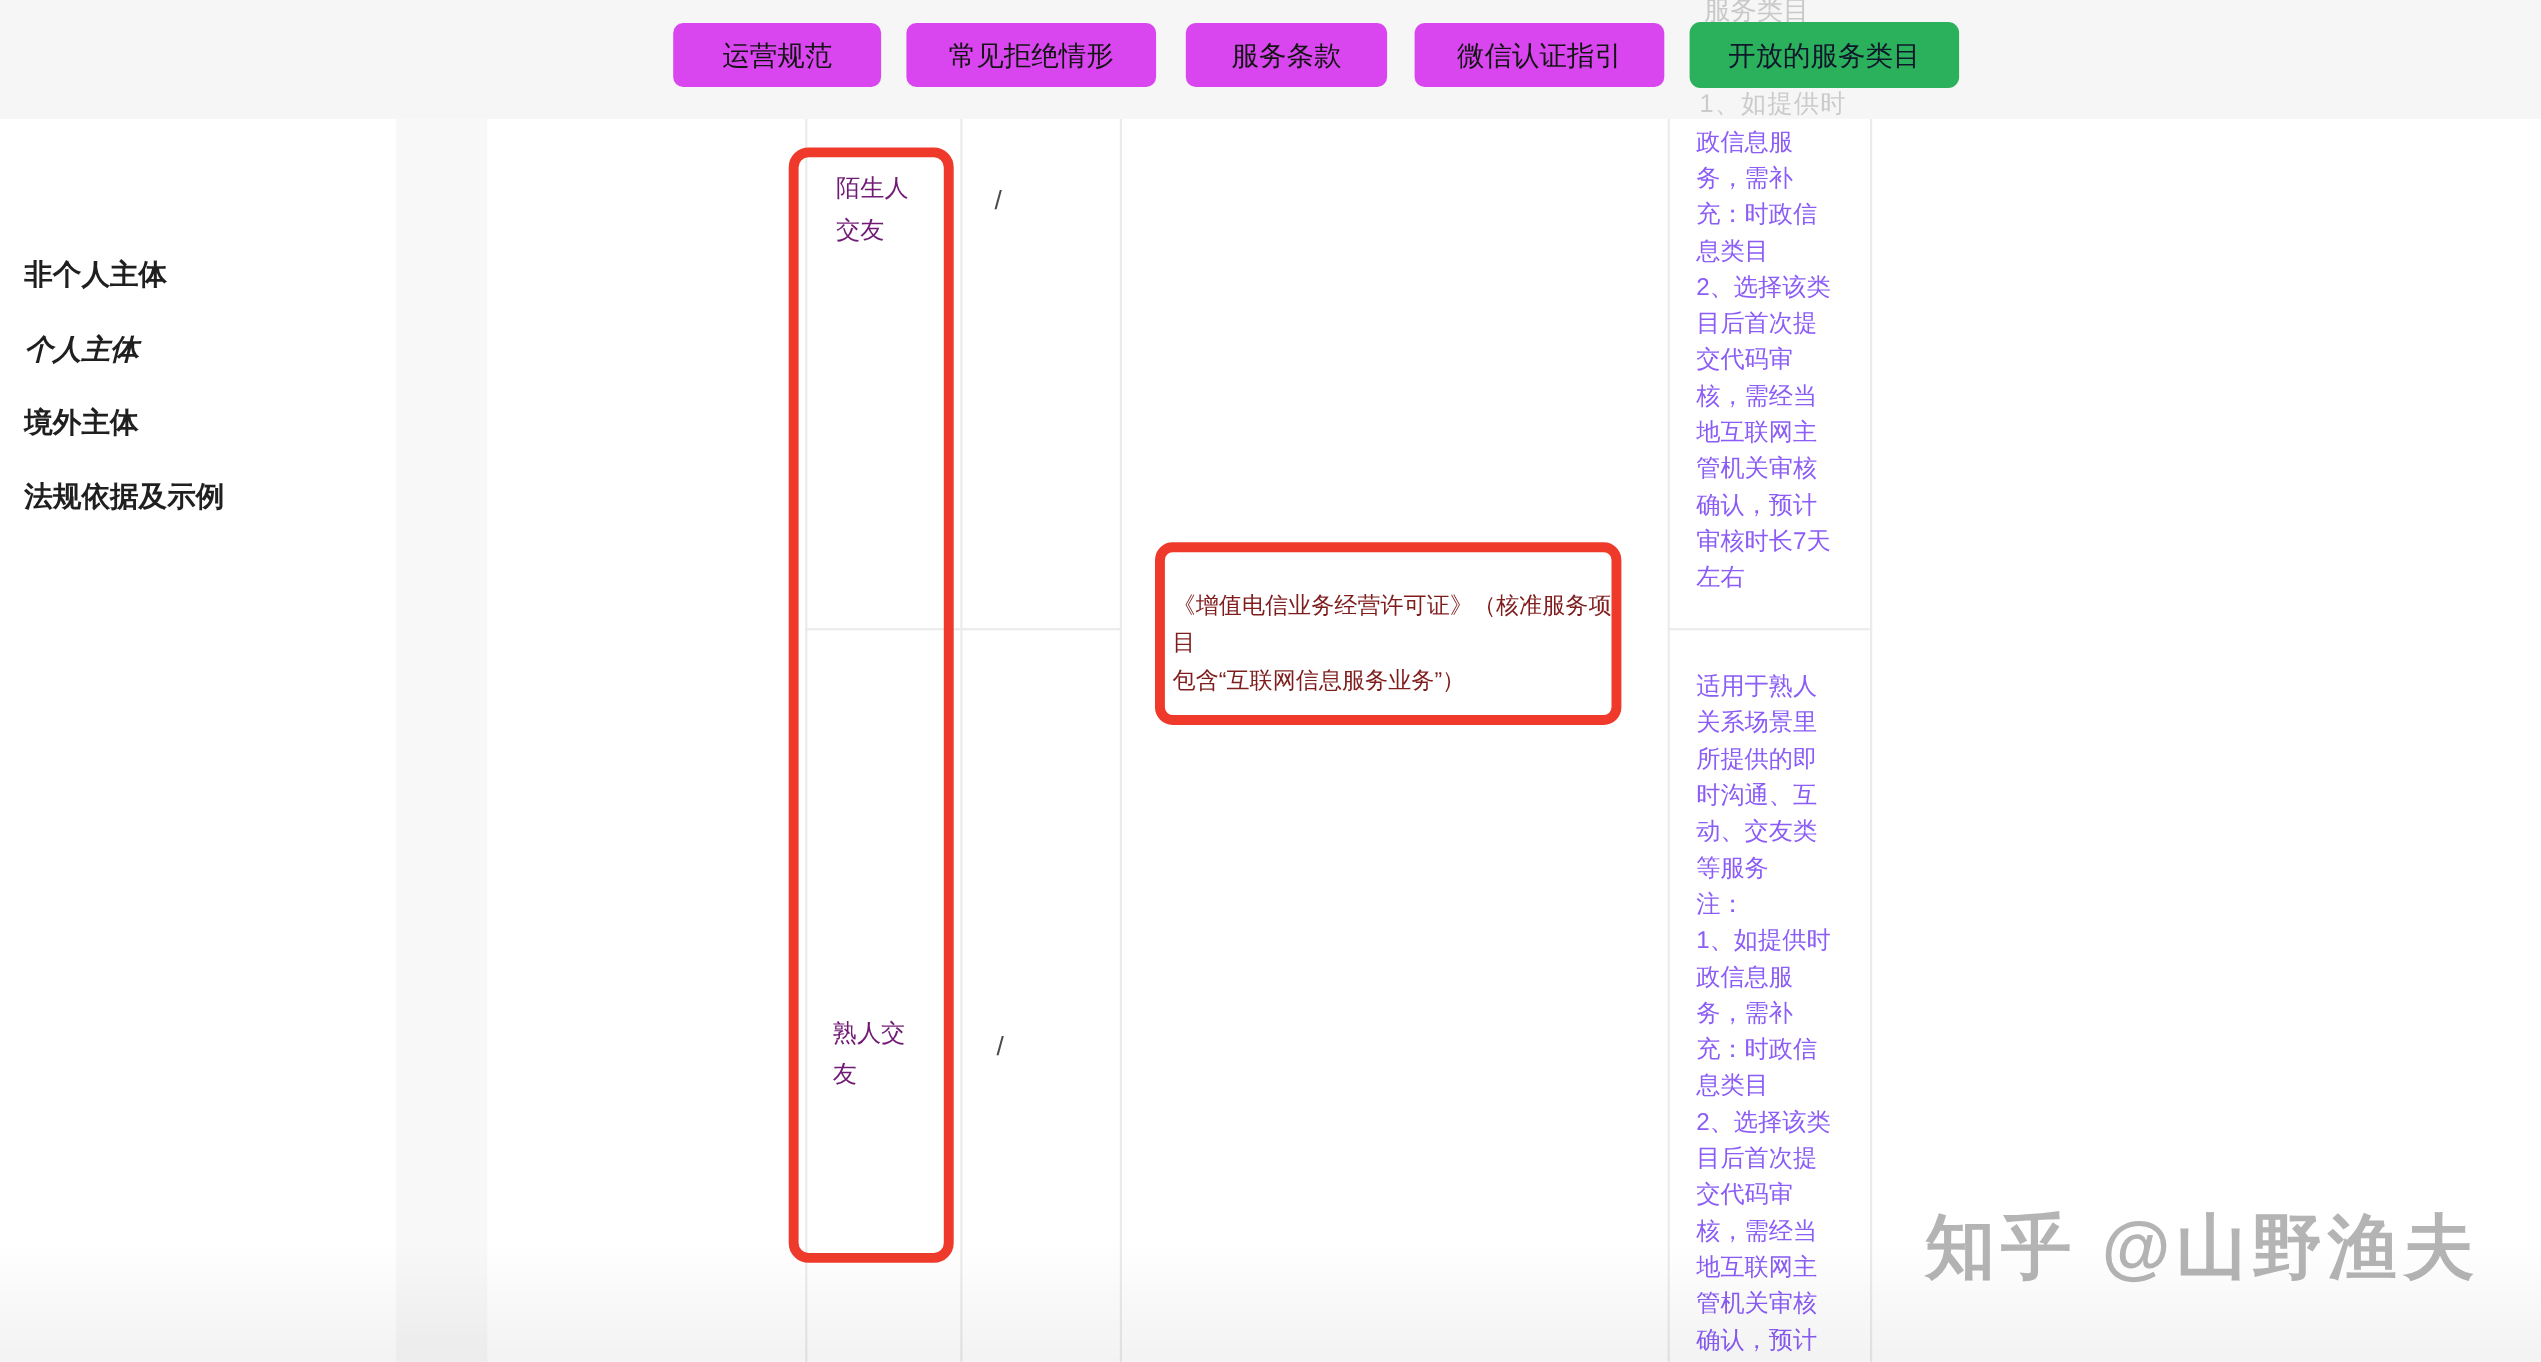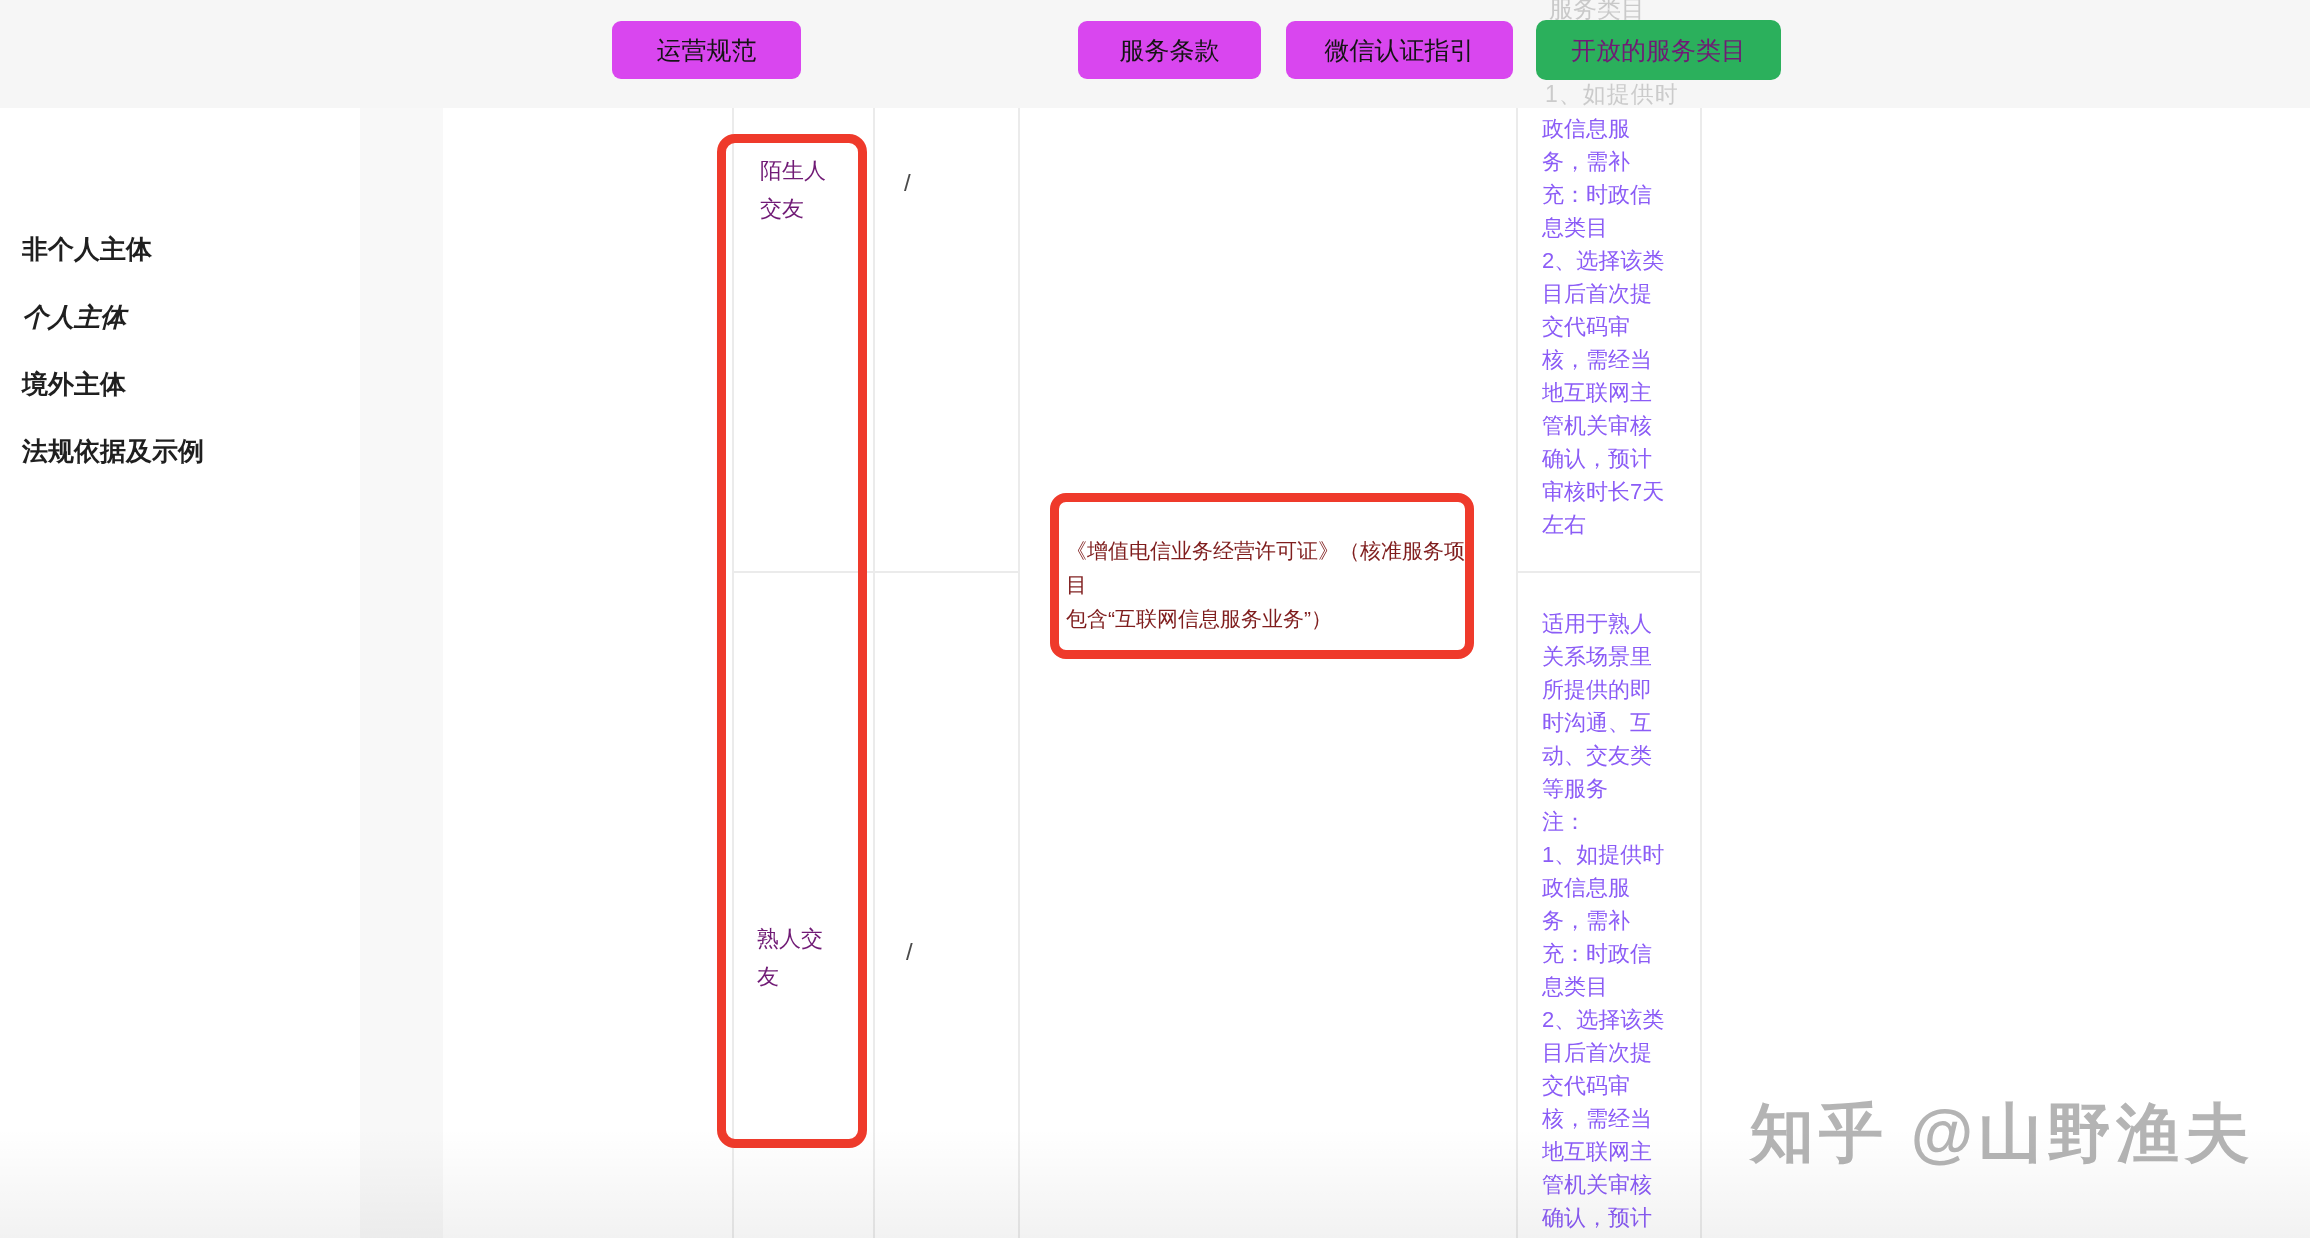--- a/index.html
+++ b/index.html
@@ -11,21 +11,21 @@
   
   #header{left:0;top:0;width:2310px;height:108px;background:#f6f6f6;z-index:10;}
   .nav-btn{position:absolute;top:21px;height:58px;background:#d946ef;border:none;
            border-radius:9px;font-size:25px;color:#141414;font-weight:500;
            display:flex;align-items:center;justify-content:center;cursor:pointer;
            font-family:inherit;z-index:2;}
   .b1{left:612px;width:189px;}
   .b2{left:824px;width:227px;}
   .b3{left:1078px;width:183px;}
   .b4{left:1286px;width:227px;}
-  .b5{left:1536px;top:20px;width:245px;height:60px;background:#2bb05c;color:#701a75;
+  .b5{left:1536px;top:20px;width:245px;height:60px;background:#2bb05c;color:#0f172a;
       border-radius:10px;font-weight:500;}
   .ghost-top{left:1549px;top:-7px;font-size:24px;color:#c9c9c9;z-index:1;}
   .ghost-bottom{left:1545px;top:79px;font-size:23px;color:#cbcbcb;z-index:1;letter-spacing:1px;}
 
   
   .side-item{position:absolute;left:22px;font-size:26px;font-weight:700;color:#1f1f1f;
              white-space:nowrap;cursor:pointer;z-index:2;margin-top:44px;}
   .s1{top:188px;} .s2{top:256px;font-style:italic;} .s3{top:323px;} .s4{top:390px;}
 
   
@@ -63,20 +63,21 @@
   #fade{left:0;top:1128px;width:2310px;height:110px;z-index:5;pointer-events:none;
         background:linear-gradient(to bottom, rgba(0,0,0,0) 0%, rgba(0,0,0,0.05) 100%);}
 </style>
 </head>
 <body>
 
 <div id="header" class="abs">
   <span class="abs ghost-top">服务类目</span>
   <span class="abs ghost-bottom">1、如提供时</span>
   <button class="nav-btn b1">运营规范</button>
+  <button class="nav-btn b2">常见拒绝情形</button>
   <button class="nav-btn b3">服务条款</button>
   <button class="nav-btn b4">微信认证指引</button>
   <button class="nav-btn b5">开放的服务类目</button>
 </div>
 
 <nav>
   <div class="side-item s1">非个人主体</div>
   <div class="side-item s2">个人主体</div>
   <div class="side-item s3">境外主体</div>
   <div class="side-item s4">法规依据及示例</div>

